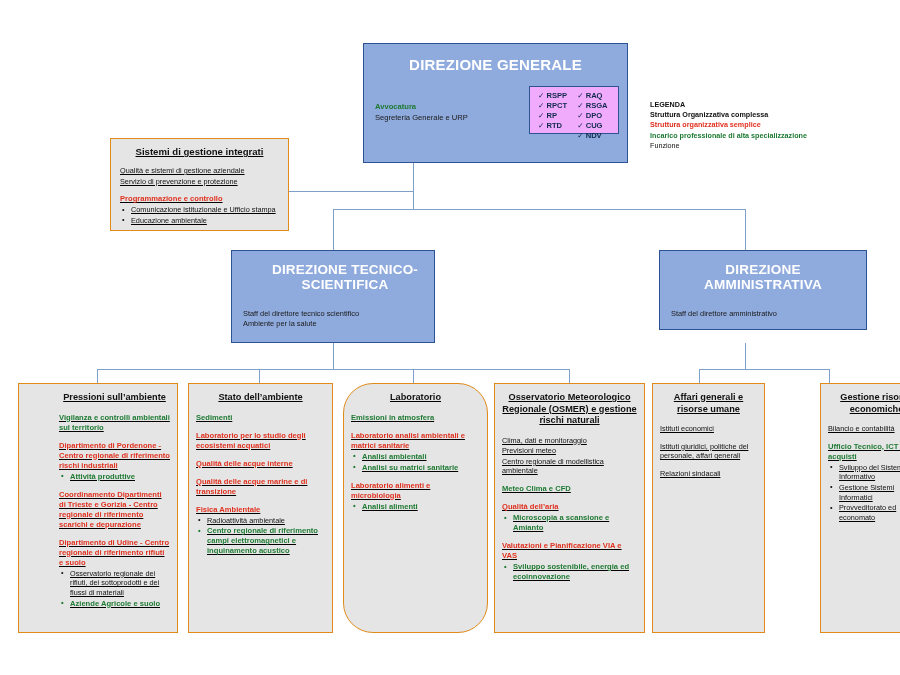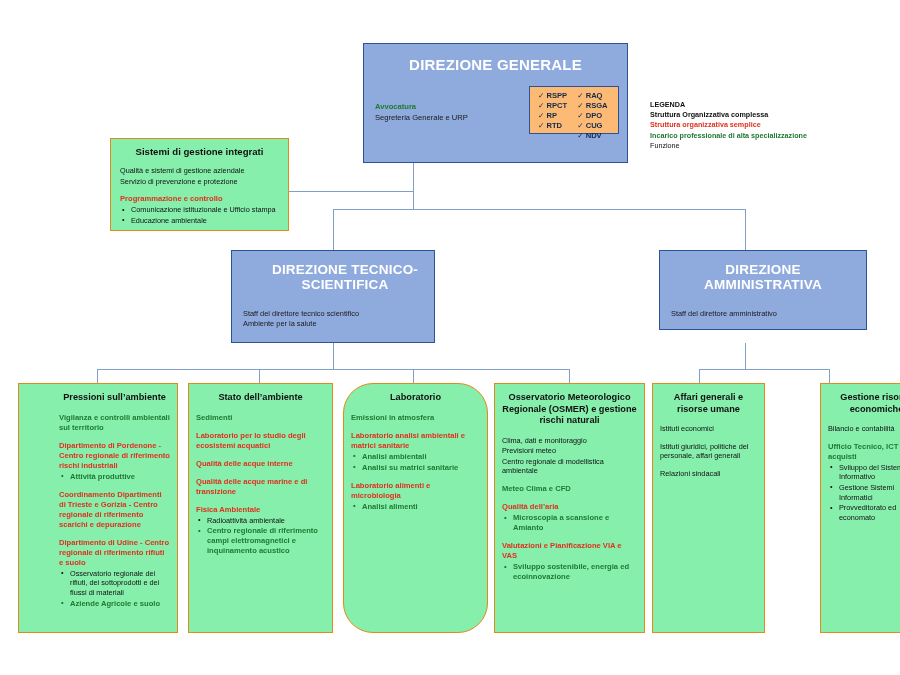--- a/index.html
+++ b/index.html
@@ -33,21 +33,21 @@
   .blue-sub {
     color: #1a1a1a;
     font-weight: normal;
     line-height: 1.38;
   }
   .green-b { color: #1E7A33; font-weight: bold; }
 
   
   .checkpanel {
     position: absolute;
-    background: #fdba74;
+    background: #f0abfc;
     border: 1.5px solid #2E5395;
     display: flex;
     padding: 4px 6px 4px 8px;
     gap: 10px;
   }
   .checkcol { display: flex; flex-direction: column; }
   .checkcol span {
     color: #10294d; font-weight: bold; font-size: 7.6px;
     line-height: 1.33; white-space: nowrap;
   }
@@ -58,24 +58,25 @@
   #legend div { font-size: 7.2px; line-height: 1.42; white-space: nowrap; }
   .lg-h   { font-weight: bold; color: #111; }
   .lg-k   { font-weight: bold; color: #111; }
   .lg-r   { font-weight: bold; color: #E0301E; }
   .lg-g   { font-weight: bold; color: #1E7A33; }
   .lg-n   { font-weight: normal; color: #111; }
 
   
   .orangebox {
     position: absolute;
-    background: #86efac;
+    background: #e5e5e5;
     border: 1.5px solid #E08A19;
     padding: 8px 7px 6px 7px;
     overflow: hidden;
+    text-decoration: underline;
   }
   .o-title {
     text-align: center; font-weight: bold; color: #111;
     font-size: 9.2px; line-height: 1.25; margin-bottom: 9px;
   }
   .o-line { line-height: 1.32; margin-bottom: 1px; }
   .o-line.gap { margin-top: 8px; }
   .t-green  { color: #1E7A33; font-weight: bold; font-size: 7.6px; }
   .t-red    { color: #E0301E; font-weight: bold; font-size: 7.6px; }
   .t-black  { color: #111;    font-weight: normal; font-size: 7.3px; }

